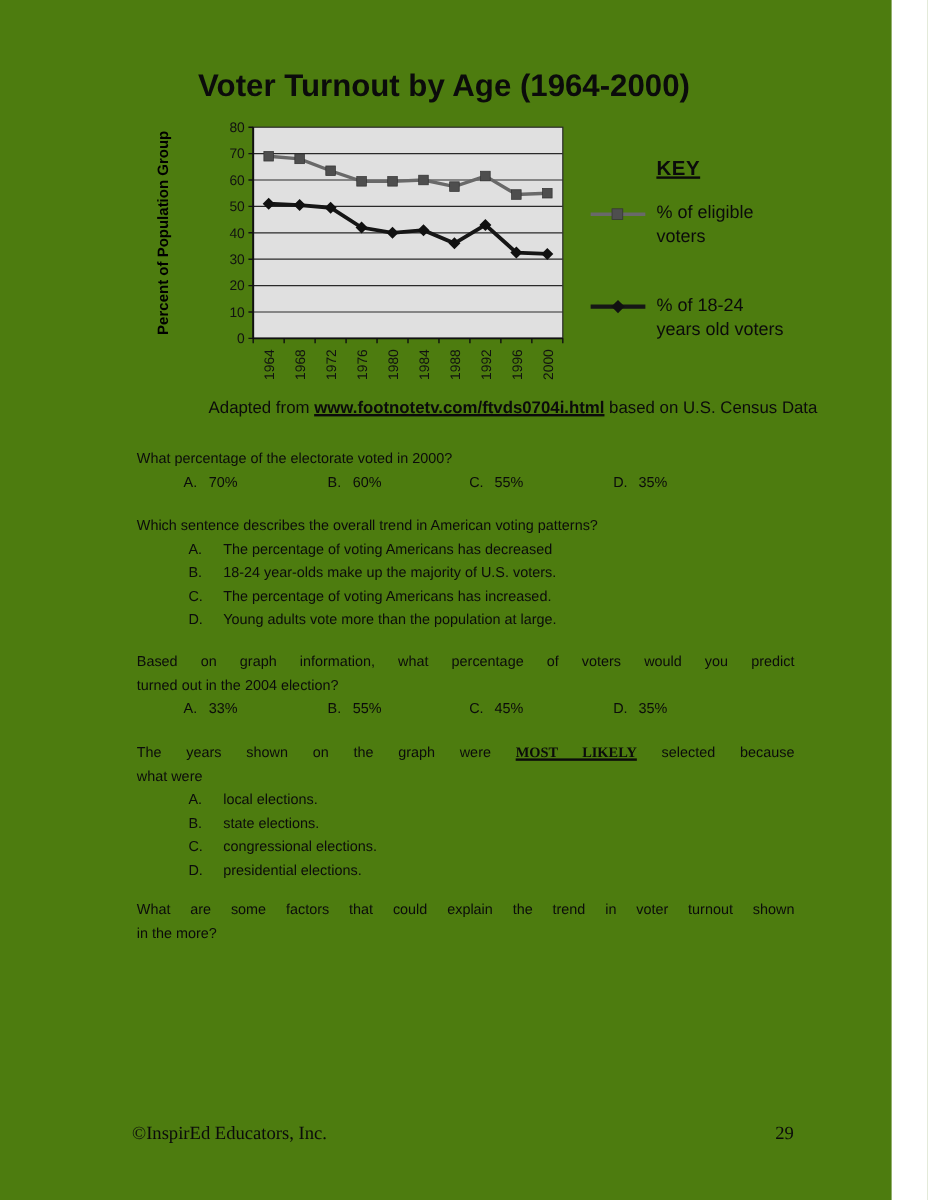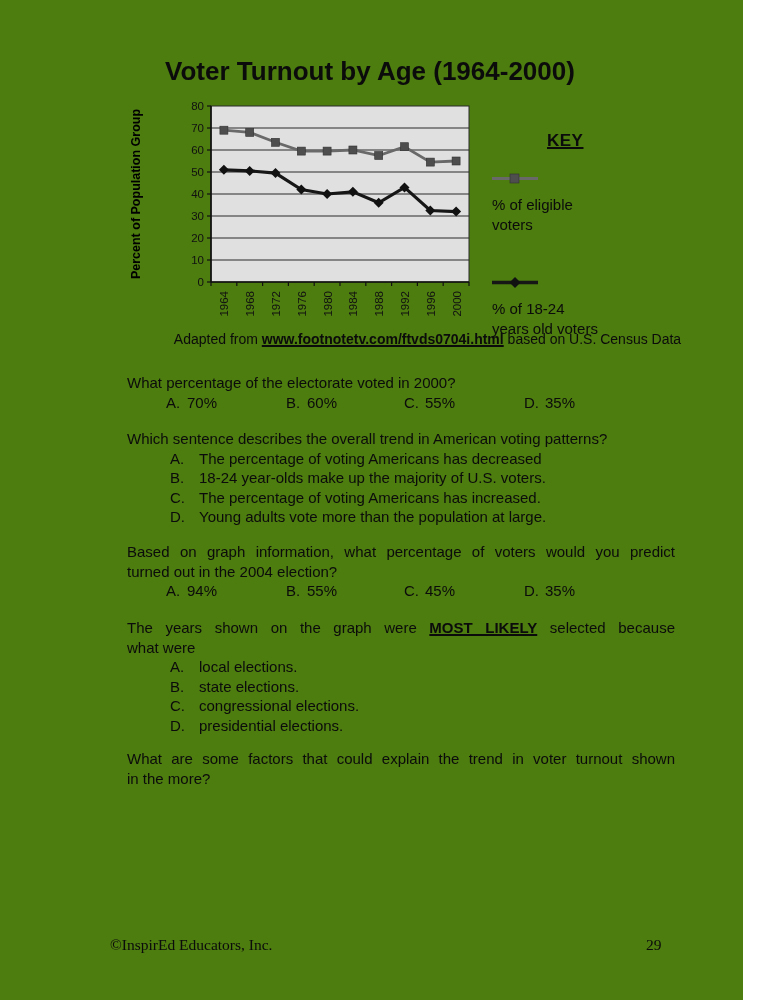--- a/index.html
+++ b/index.html
@@ -7,33 +7,33 @@
         font-family:"Liberation Sans",sans-serif;color:#0b0b0b;}
 
   .chart-title{position:absolute;top:56px;left:0;width:740px;margin:0;text-align:center;
                font-size:26px;font-weight:bold;}
 
   .chart{position:absolute;left:108px;top:95px;}
 
   .legend{position:absolute;left:492px;top:131px;width:182px;}
   .legend-title{display:inline-block;margin-left:55px;font-size:17px;font-weight:bold;
                 text-decoration:underline;text-decoration-thickness:2px;letter-spacing:.5px;}
-  .legend-item{display:flex;gap:9px;align-items:flex-start;margin-top:17px;flex-direction:column;}
+  .legend-item{display:flex;gap:9px;align-items:flex-start;margin-top:17px;}
   .legend-item.second{margin-top:38px;}
   .legend-item svg{flex:0 0 auto;margin-top:3px;}
   .legend-label{width:106px;font-size:15px;line-height:19.5px;}
 
   .source{position:absolute;top:331px;left:0;width:773px;margin:0;text-align:center;font-size:14px;padding-left:41px;}
   .source-link{font-weight:bold;text-decoration:underline;text-decoration-thickness:1.5px;color:inherit;}
 
-  .q{position:absolute;left:127px;width:548px;font-size:15px;line-height:19.5px;}
+  .q{position:absolute;left:114px;width:548px;font-size:12px;line-height:19.5px;}
   .prompt{margin:0;}
   .jline{display:block;text-align:justify;text-align-last:justify;}
   .lline{display:block;}
-  .em{font-weight:bold;text-decoration:underline;text-decoration-thickness:2px;}
+  .em{font-weight:bold;text-decoration:underline;text-decoration-thickness:2px;font-family:Liberation Serif, serif;}
 
   .opt-row{display:flex;margin-left:39px;}
   .opt-row .opt:nth-child(1){width:120px;}
   .opt-row .opt:nth-child(2){width:118px;}
   .opt-row .opt:nth-child(3){width:120px;}
   .letter-sm{display:inline-block;width:21px;}
   .opt-list{margin-left:43px;}
   .opt-li{display:flex;}
   .opt-li .letter{flex:0 0 29px;width:29px;}
 
@@ -173,21 +173,21 @@
         </div>
     </div>
   </section>
 
   <section class="q" style="top:542px">
     <p class="prompt">
         <span class="jline">Based on graph information, what percentage of voters would you predict</span>
         <span class="lline">turned out in the 2004 election?</span>
       </p>
     <div class="opt-row">
-      <span class="opt"><span class="letter-sm">A.</span><span>94%</span></span>
+      <span class="opt"><span class="letter-sm">A.</span><span>33%</span></span>
       <span class="opt"><span class="letter-sm">B.</span><span>55%</span></span>
       <span class="opt"><span class="letter-sm">C.</span><span>45%</span></span>
       <span class="opt"><span class="letter-sm">D.</span><span>35%</span></span>
     </div>
   </section>
 
   <section class="q" style="top:618px">
     <p class="prompt">
         <span class="jline"><span>The years shown on the graph were </span><span class="em">MOST LIKELY</span><span> selected because</span></span>
         <span class="lline">what were</span>

